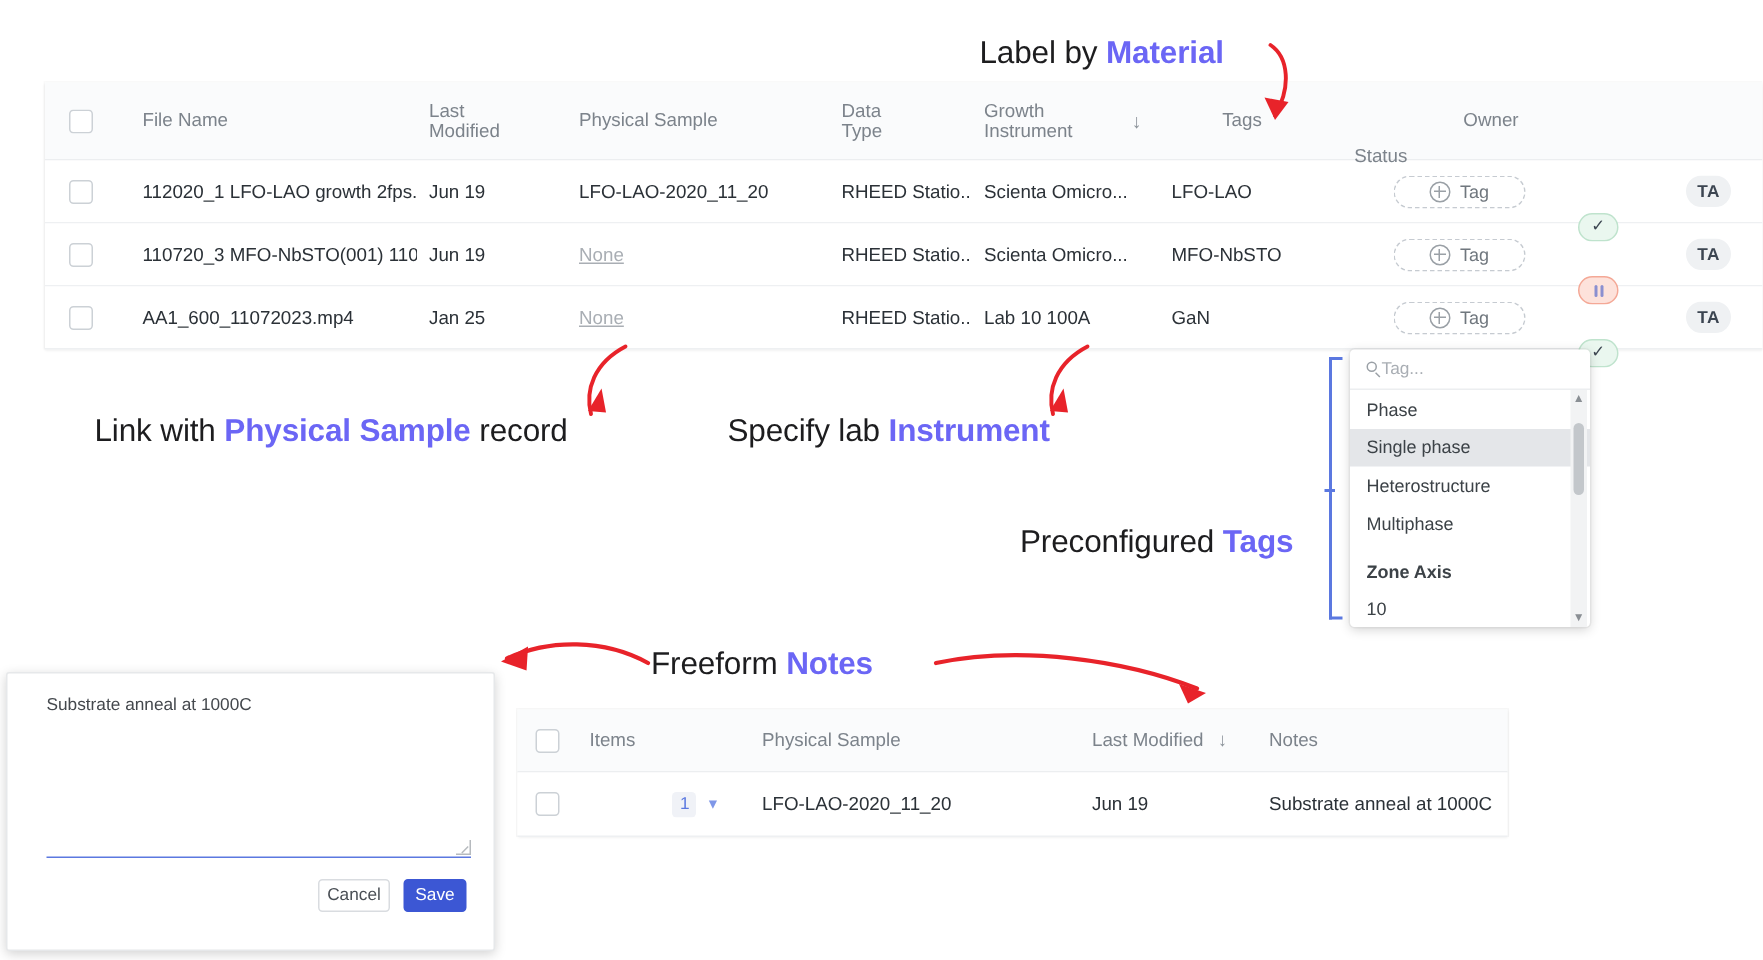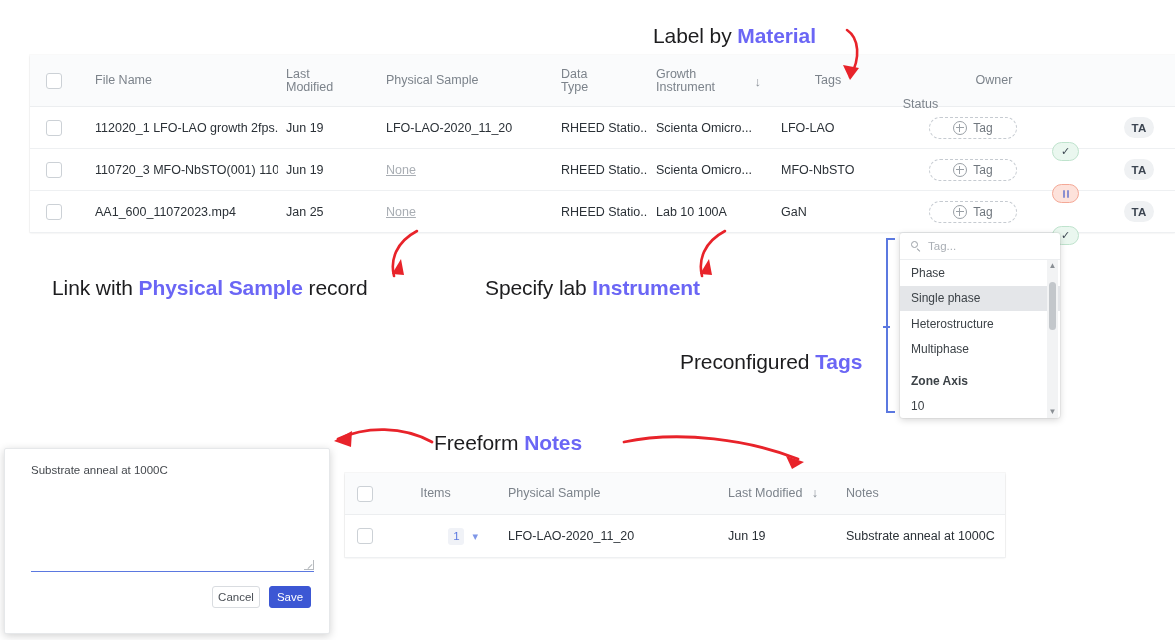--- a/index.html
+++ b/index.html
@@ -86,21 +86,21 @@
   }
 
   
   #tag-dropdown{
     position:absolute;left:900px;top:233px;width:160px;height:185px;
     background:#ffffff;border-radius:3px;
     box-shadow:0 2px 7px rgba(0,0,0,0.17), 0 0 0 1px rgba(0,0,0,0.04);
     overflow:hidden;
   }
   #tag-dropdown .search-row{
-    height:27px;display:flex;align-items:center;gap:7px;padding:0 11px;
+    height:27px;display:flex;align-items:center;padding:0 11px;
     border-bottom:1px solid #eceef0;box-sizing:border-box;
   }
   .srch-ic{width:10px;height:10px;position:relative;display:inline-block;flex:0 0 10px;}
   .srch-ic:before{
     content:"";position:absolute;left:0;top:0;width:7px;height:7px;
     border:1.2px solid #9aa0a6;border-radius:50%;box-sizing:border-box;
   }
   .srch-ic:after{
     content:"";position:absolute;left:6.4px;top:6.6px;width:4px;height:1.2px;
     background:#9aa0a6;transform:rotate(45deg);transform-origin:left center;
@@ -200,21 +200,21 @@
   .chev{font-size:11px;color:#7f97e8;line-height:1;}
 
   
   .anno{
     position:absolute;white-space:nowrap;
     font-family:"Liberation Sans","DejaVu Sans",sans-serif;
     font-size:21px;color:#1d1d1f;font-weight:400;letter-spacing:-0.1px;
   }
   .anno b{color:#6b66f5;font-weight:700;}
   #anno-material{left:653px;top:24px;}
-  #anno-physical{left:52px;top:276px;}
+  #anno-physical{left:63px;top:276px;}
   #anno-instrument{left:485px;top:276px;}
   #anno-tags{left:680px;top:350px;}
   #anno-notes{left:434px;top:431px;}
 
   svg.arrow{position:absolute;overflow:visible;pointer-events:none;}
 </style>
 </head>
 <body>
 
 <div id="files-table">
@@ -364,21 +364,21 @@
     <button class="btn btn-cancel">Cancel</button>
     <button class="btn btn-save">Save</button>
   </div>
 </div>
 
 <div id="notes-table">
   <div class="thead">
     <div class="cell n-chk">
       <span class="chk"></span>
     </div>
-    <div class="cell n-items hcell" style="text-align:center;padding-right:22px;">Items</div>
+    <div class="cell n-items hcell" style="text-align:left;padding-right:22px;">Items</div>
     <div class="cell n-phys hcell">Physical Sample</div>
     <div class="cell n-mod hcell">
       <span>Last Modified</span>
       <span style="margin-left:6px;color:#8b9299;">↓</span>
     </div>
     <div class="cell n-notes hcell">Notes</div>
   </div>
   <div class="trow">
     <div class="cell n-chk">
       <span class="chk"></span>

